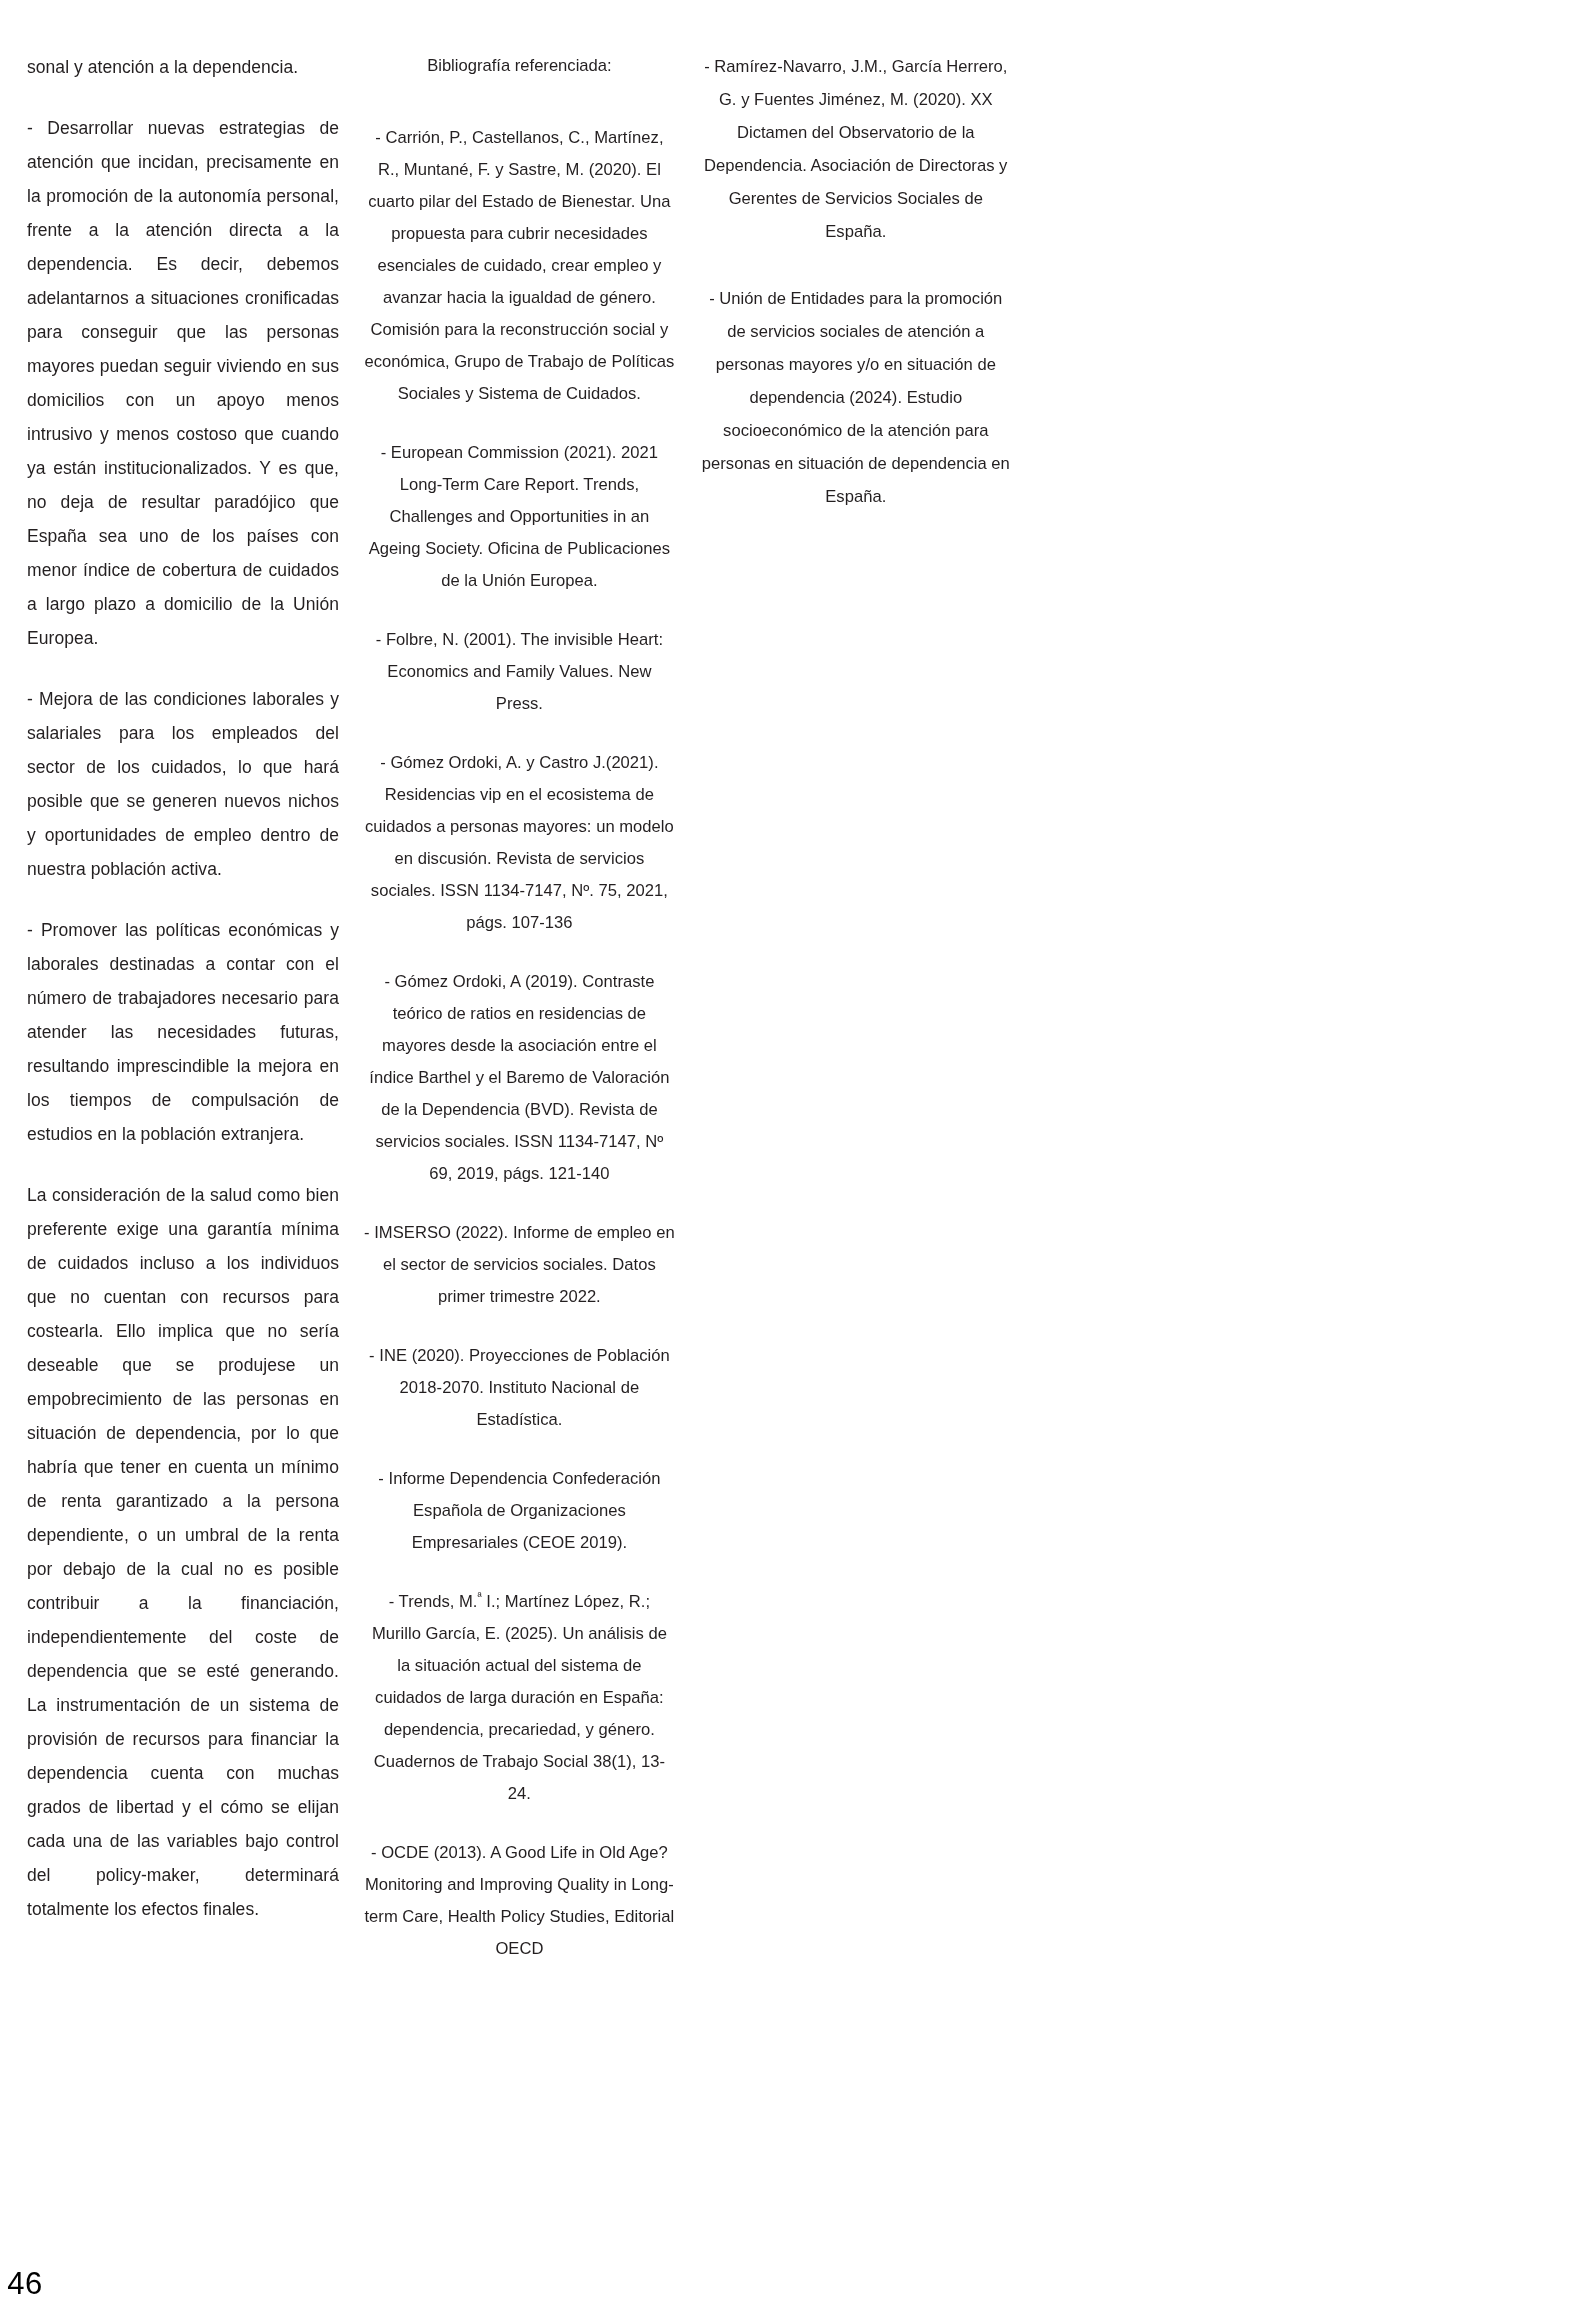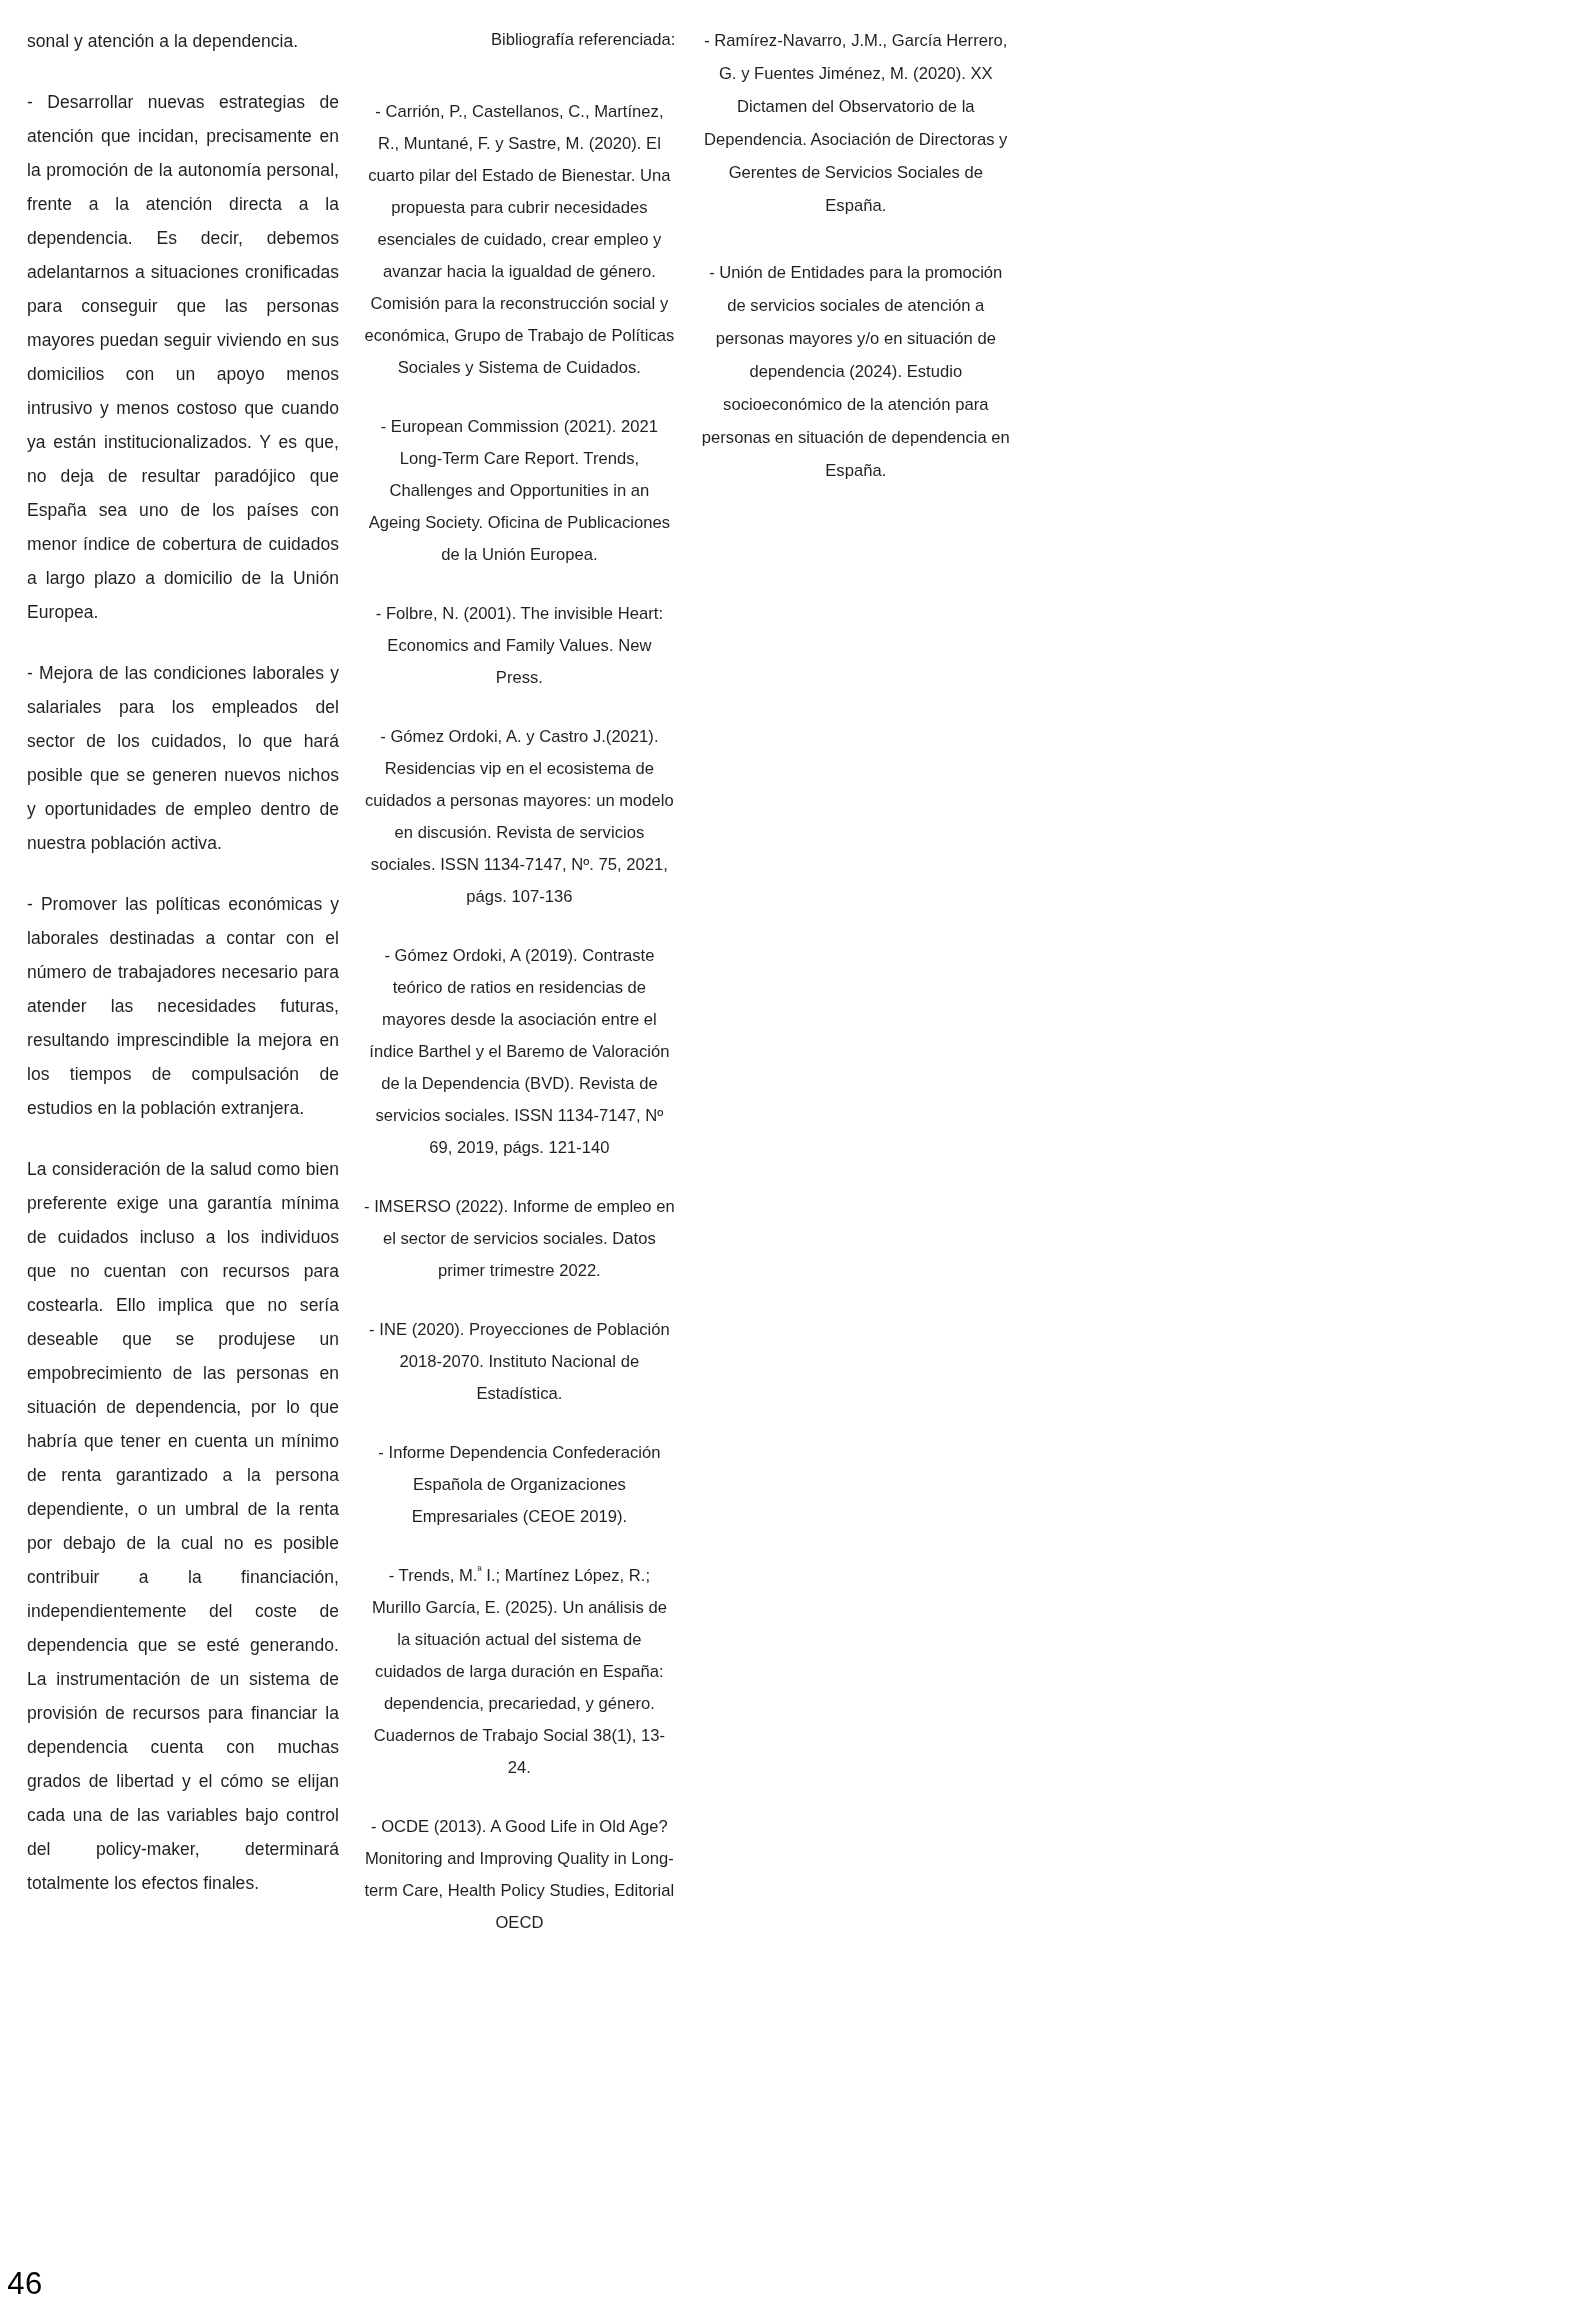--- a/index.html
+++ b/index.html
@@ -22,20 +22,21 @@
     top: 23.5px;
     left: 27px;
     width: 1519px;
     height: 2153px;
     display: flex;
     flex-direction: row;
     align-items: flex-start;
   }
   .col {
     box-sizing: border-box;
+    margin-top: 26px;
   }
   .col-1 {
     width: 312px;
     margin-right: 24.4px;
   }
   .col-2 {
     width: 312px;
     margin-right: 24.4px;
   }
   .col-3 {
@@ -53,21 +54,21 @@
     hyphens: none;
   }
   .col-1 p:last-child {
     margin-bottom: 0;
   }
   
   .biblio-heading {
     margin: 0 0 40px 0;
     font-size: 16.6px;
     line-height: 32px;
-    text-align: right;
+    text-align: center;
     color: #231f20;
   }
   .col-2 p.ref,
   .col-3 p.ref {
     margin: 0 0 27px 0;
     font-size: 16.6px;
     line-height: 32px;
     text-align: center;
     color: #231f20;
     letter-spacing: 0.02px;

